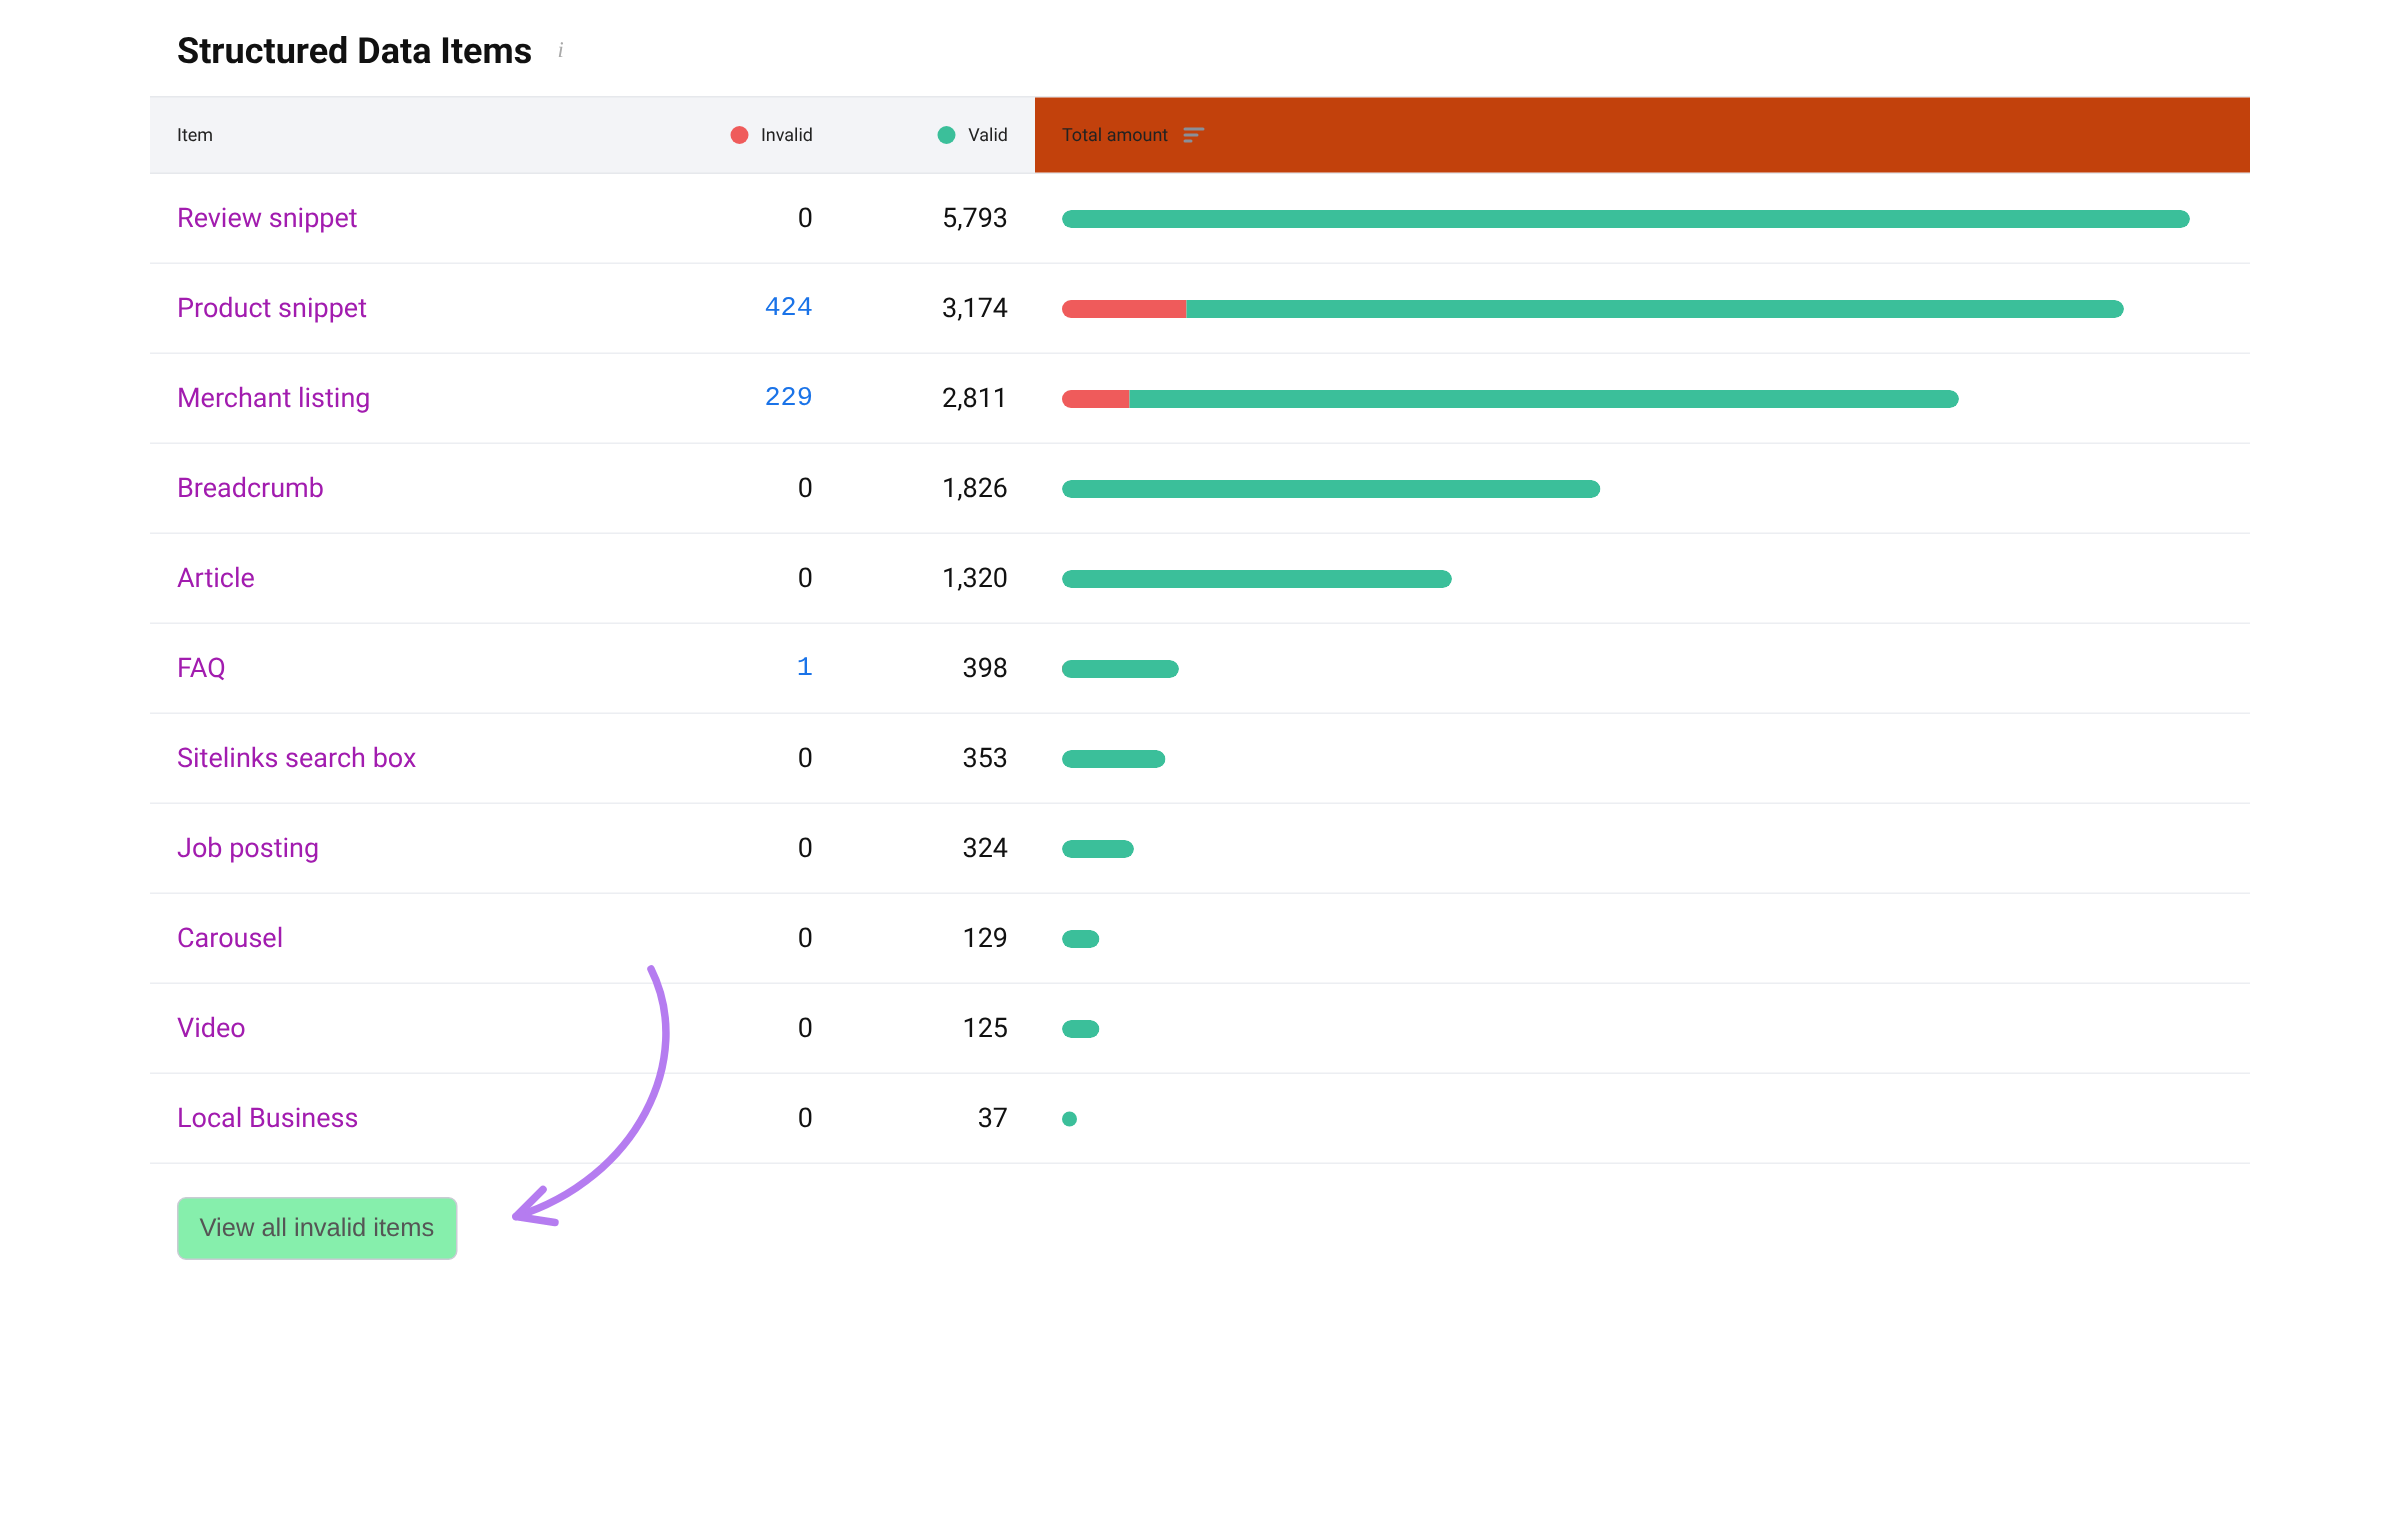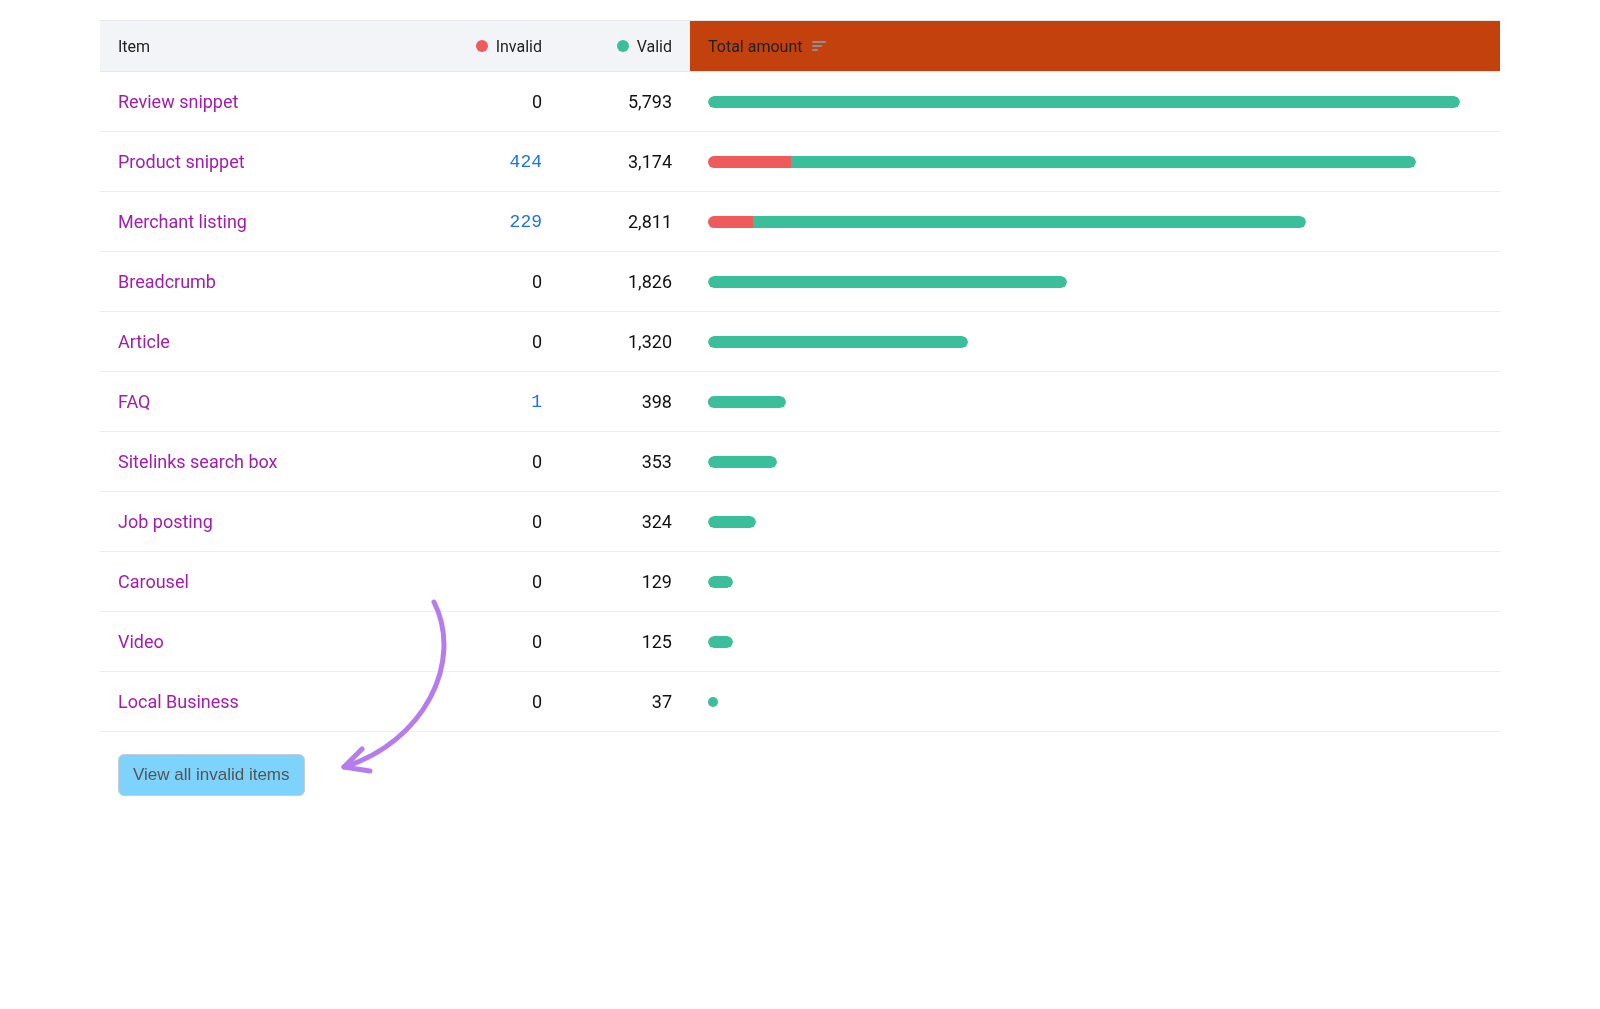--- a/index.html
+++ b/index.html
@@ -34,21 +34,21 @@
   .thead {
     display: grid;
     grid-template-columns: 280px 180px 130px 1fr;
     background: #f3f4f7;
     border-top: 1px solid #e6e8ec;
     border-bottom: 1px solid #e6e8ec;
     align-items: center;
     height: 52px;
   }
   .th {
-    font-size: 16px;
+    font-size: 12px;
     color: #222;
     padding: 0 18px;
     display: flex;
     align-items: center;
     gap: 8px;
   }
   .th.num { justify-content: flex-end; }
   .th.total {
     background: #c2410c;
     height: 100%;
@@ -112,40 +112,44 @@
 
   .footer {
     padding: 22px 18px 0 18px;
     position: relative;
   }
   .view-btn {
     display: inline-block;
     padding: 10px 14px;
     font-size: 17px;
     color: #555;
-    background: #7dd3fc;
+    background: #86efac;
     border: 1px solid #c9ccd4;
     border-radius: 6px;
     cursor: pointer;
   }
   
   .anno {
     position: absolute;
     left: 214px;
     top: -140px;
     width: 180px;
     height: 190px;
     pointer-events: none;
   }
 </style>
 </head>
 <body>
 
 <div class="wrap">
 
+  <div class="title-row">
+    <span class="title">Structured Data Items</span>
+    <span class="info-icon">i</span>
+  </div>
 
   <div class="table">
     <div class="thead">
       <div class="th">
         <span>Item</span>
       </div>
       <div class="th num">
         <span class="dot invalid"></span>
         <span>Invalid</span>
       </div>

